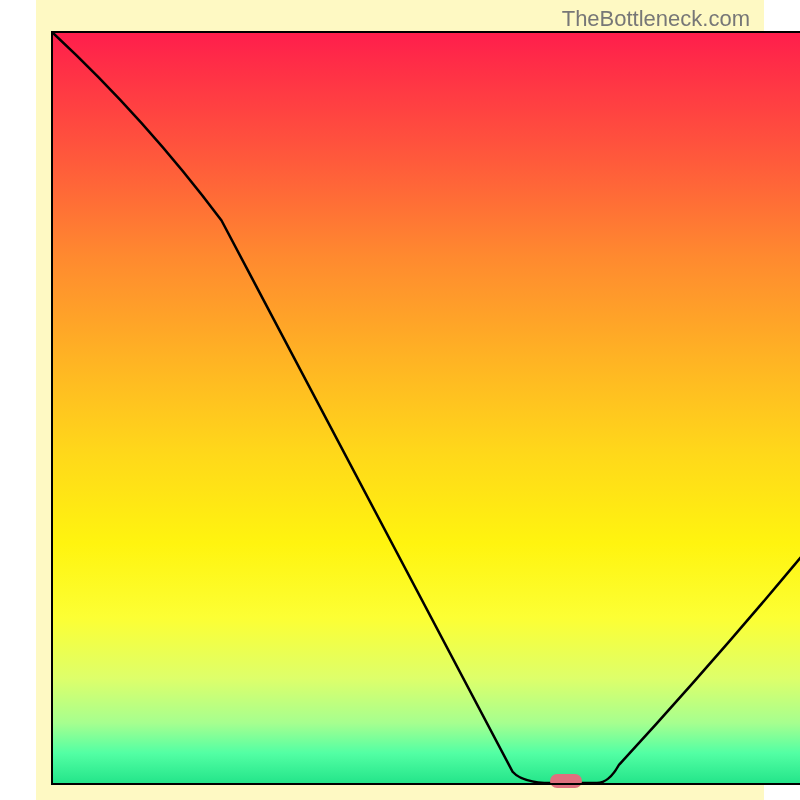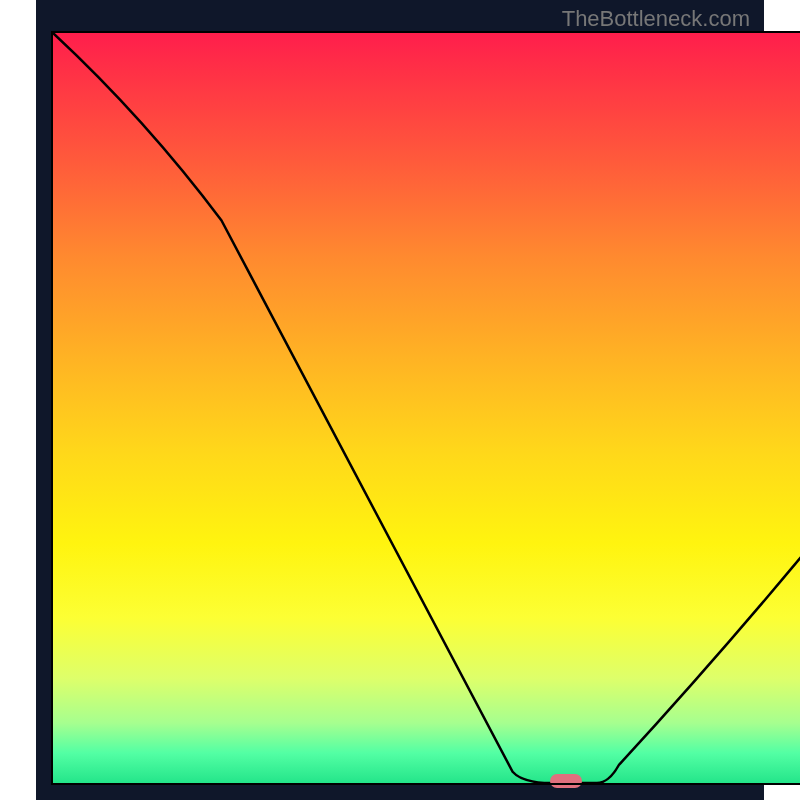--- a/index.html
+++ b/index.html
@@ -8,21 +8,21 @@
     display: flex;
     justify-content: center;
     align-items: center;
     min-height: 100vh;
     background: #fff;
   }
   .chart-container {
     position: relative;
     width: 728px;
     height: 800px;
-    background: #0f172a;
+    background: #fef9c3;
   }
   .watermark {
     position: absolute;
     top: 6px;
     right: 14px;
     font-family: Arial, Helvetica, sans-serif;
     font-size: 22px;
     color: #777;
     z-index: 10;
   }

